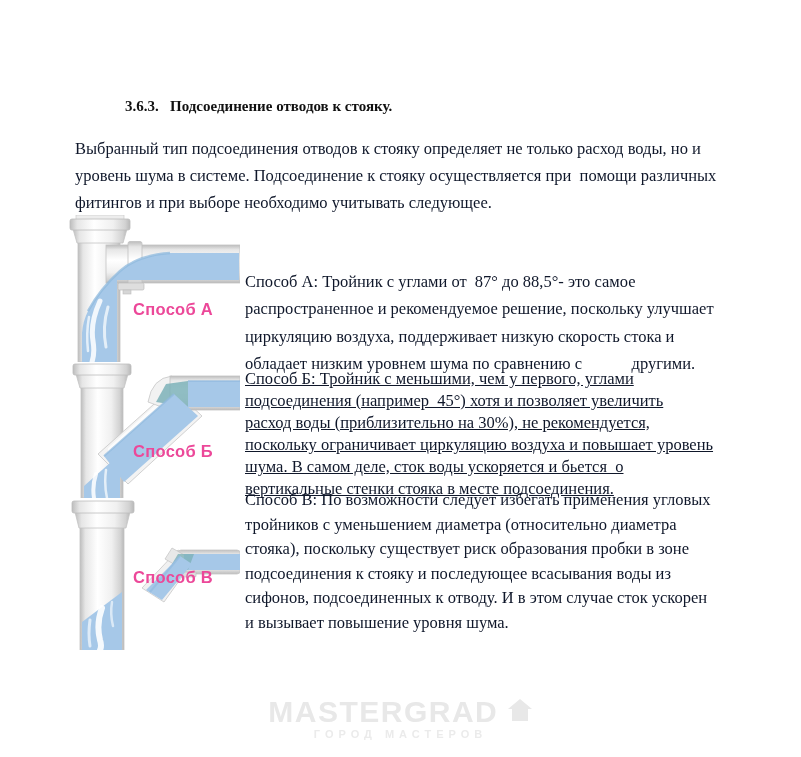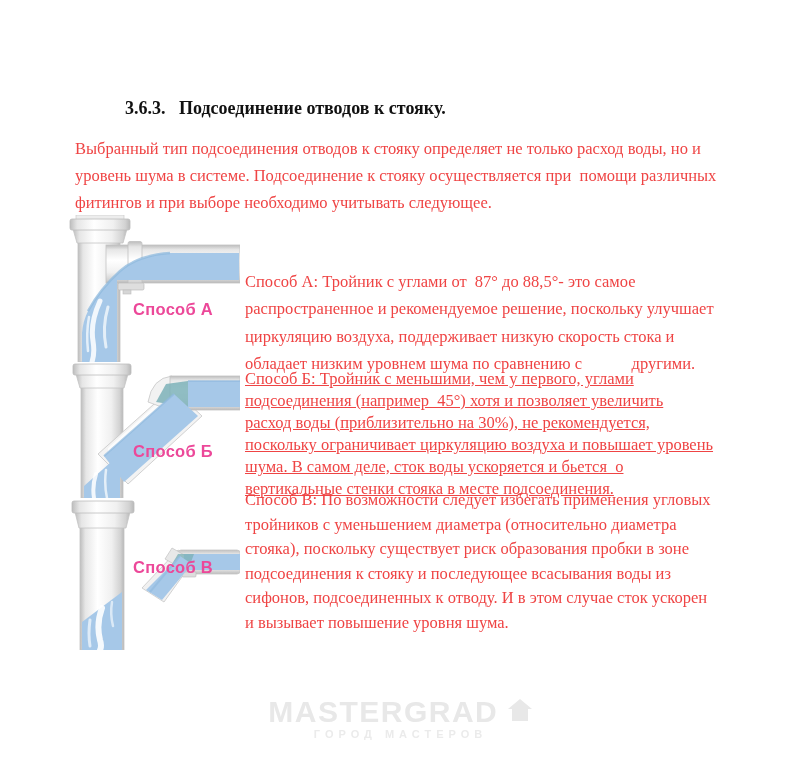--- a/index.html
+++ b/index.html
@@ -2,39 +2,39 @@
 <html><head>
 <meta charset="utf-8">
 <style>
   html,body{margin:0;padding:0;}
   body{
     width:801px;height:757px;position:relative;background:#ffffff;
     overflow:hidden;font-family:"Liberation Serif",serif;color:#1f1f1f;
   }
   .abs{position:absolute;}
   .heading{
-    left:125px;top:98px;font-size:18px;font-weight:bold;white-space:pre;
+    left:125px;top:98px;font-size:15px;font-weight:bold;white-space:pre;
     color:#111;
   }
-  .bodytext{white-space:pre;font-size:16.5px;color:#ef4444;}
+  .bodytext{white-space:pre;font-size:16.5px;color:#0f172a;}
   .intro{left:75px;top:135px;line-height:27px;}
   .para-a{left:245px;top:268px;line-height:27.3px;}
   .para-b{left:245px;top:368px;line-height:22px;text-decoration:underline;}
   .para-v{left:245px;top:488px;line-height:24.6px;}
   .figure{width:180px;overflow:hidden;}
   .fig-a{left:60px;top:215px;height:147px;}
   .fig-b{left:60px;top:362px;height:136px;}
   .fig-v{left:60px;top:498px;height:152px;}
   .figure svg{position:absolute;left:0;top:0;}
   .method-label{
     position:absolute;left:73px;
     font-family:"Liberation Sans",sans-serif;font-weight:bold;
     font-size:16.5px;color:#ec4899;letter-spacing:.3px;white-space:pre;
   }
-  .lab-a{top:85px;} .lab-b{top:80px;} .lab-v{top:60px;}
+  .lab-a{top:85px;} .lab-b{top:80px;} .lab-v{top:70px;}
   .watermark{
     left:0;top:697px;width:801px;text-align:center;
     font-family:"Liberation Sans",sans-serif;user-select:none;
   }
   .wm-title{
     font-size:30px;font-weight:bold;letter-spacing:1.5px;color:#e8e8e8;
     line-height:30px;display:inline-block;vertical-align:middle;
   }
   .wm-logo{display:inline-block;vertical-align:middle;margin-left:4px;}
   .wm-sub{

